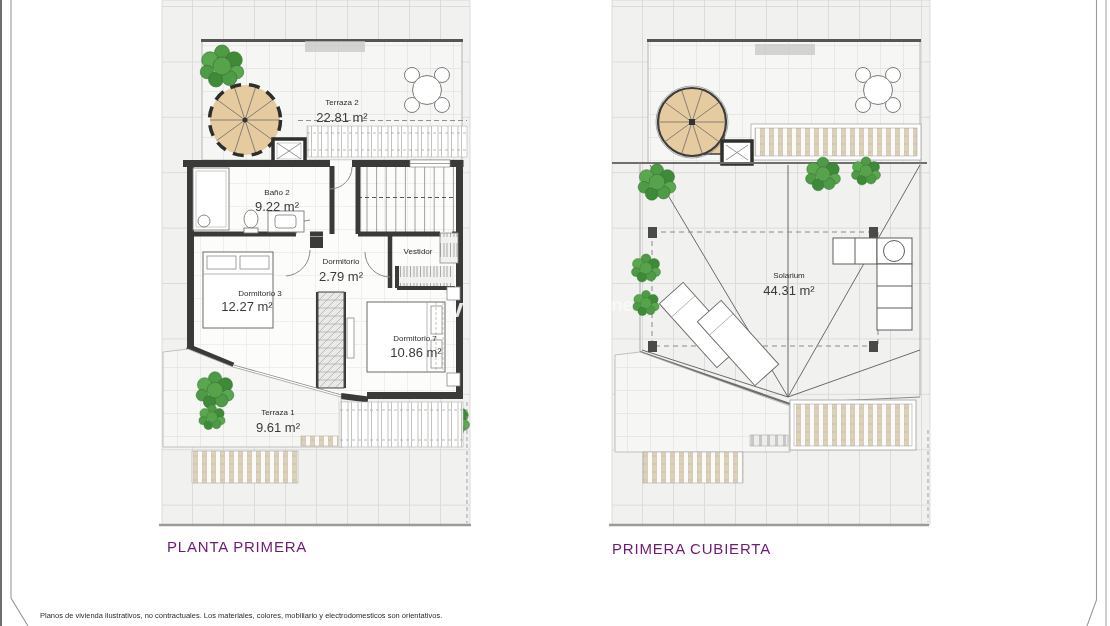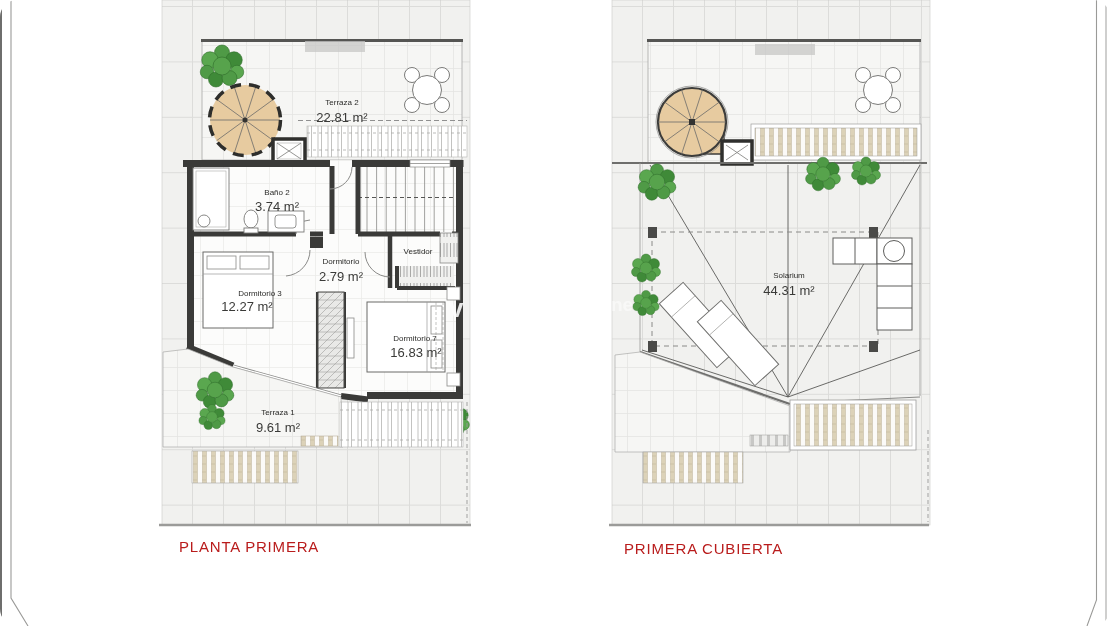--- a/index.html
+++ b/index.html
@@ -1,24 +1,24 @@
 <!DOCTYPE html>
 <html><head>
 <meta charset="utf-8">
 <style>
   html,body{margin:0;padding:0;background:#fff;}
   .sheet{position:relative;width:1110px;height:626px;background:#ffffff;overflow:hidden;
-         font-family:"Liberation Sans",sans-serif;color:#2e2e2c;border-radius:17px;}
+         font-family:"Liberation Sans",sans-serif;color:#2e2e2c;}
   .plan-svg{position:absolute;top:0;}
   .room-label{position:absolute;transform:translate(-50%,-50%);white-space:nowrap;
               font-size:8px;color:#2b2b29;text-align:center;line-height:1;}
   .room-area{position:absolute;transform:translate(-50%,-50%);white-space:nowrap;
              font-size:13px;color:#3a3a38;text-align:center;line-height:1;}
-  .plan-title{position:absolute;font-size:15px;letter-spacing:0.8px;color:#b91c1c;
-              font-weight:500;white-space:nowrap;margin-left:12px;}
+  .plan-title{position:absolute;font-size:15px;letter-spacing:0.8px;color:#701a75;
+              font-weight:500;white-space:nowrap;}
   .disclaimer{position:absolute;left:40px;top:611px;font-size:7.5px;color:#2b2b29;white-space:nowrap;}
   .watermark{position:absolute;font-weight:bold;color:#ffffff;pointer-events:none;}
   .wm-left{left:449px;top:293px;font-size:26px;opacity:0.88;}
   .wm-right{left:611px;top:294px;font-size:19px;opacity:0.5;}
 </style>
 </head>
 <body>
 
 <div class="sheet">
 
@@ -316,38 +316,39 @@
       <rect x="189" y="404" width="118" height="42" fill="url(#rTan)" stroke="#9a9a98" stroke-width="0.5"></rect>
     </g>
     <line x1="323" y1="430" x2="323" y2="522" stroke="#999997" stroke-width="0.9" stroke-dasharray="4 3"></line>
     <line x1="4" y1="525" x2="324" y2="525" stroke="#9b9b99" stroke-width="2.5"></line>
   </svg>
 
   <div class="room-label" style="left:342px;top:103px;">Terraza 2</div>
   <div class="room-area" style="left:342px;top:117px;">22.81 m²</div>
 
   <div class="room-label" style="left:277px;top:193px;">Baño 2</div>
-  <div class="room-area" style="left:277px;top:206px;">3.74 m²</div>
+  <div class="room-area" style="left:277px;top:206px;">9.22 m²</div>
 
   <div class="room-label" style="left:341px;top:262px;">Dormitorio</div>
   <div class="room-area" style="left:341px;top:276px;">2.79 m²</div>
 
   <div class="room-label" style="left:418px;top:252px;">Vestidor</div>
 
   <div class="room-label" style="left:260px;top:294px;">Dormitorio 3</div>
   <div class="room-area" style="left:247px;top:306px;">12.27 m²</div>
 
   <div class="room-label" style="left:415px;top:339px;">Dormitorio 7</div>
-  <div class="room-area" style="left:416px;top:352px;">16.83 m²</div>
+  <div class="room-area" style="left:416px;top:352px;">10.86 m²</div>
 
   <div class="room-label" style="left:278px;top:413px;">Terraza 1</div>
   <div class="room-area" style="left:278px;top:427px;">9.61 m²</div>
 
   <div class="room-label" style="left:789px;top:276px;">Solarium</div>
   <div class="room-area" style="left:789px;top:290px;">44.31 m²</div>
 
   <div class="watermark wm-left">v</div>
   <div class="watermark wm-right">ne</div>
 
   <div class="plan-title" style="left:167px;top:538px;">PLANTA PRIMERA</div>
   <div class="plan-title" style="left:612px;top:540px;">PRIMERA CUBIERTA</div>
 
+  <div class="disclaimer">Planos de vivienda ilustrativos, no contractuales. Los materiales, colores, mobiliario y electrodomesticos son orientativos.</div>
 </div>
 
 </body></html>

